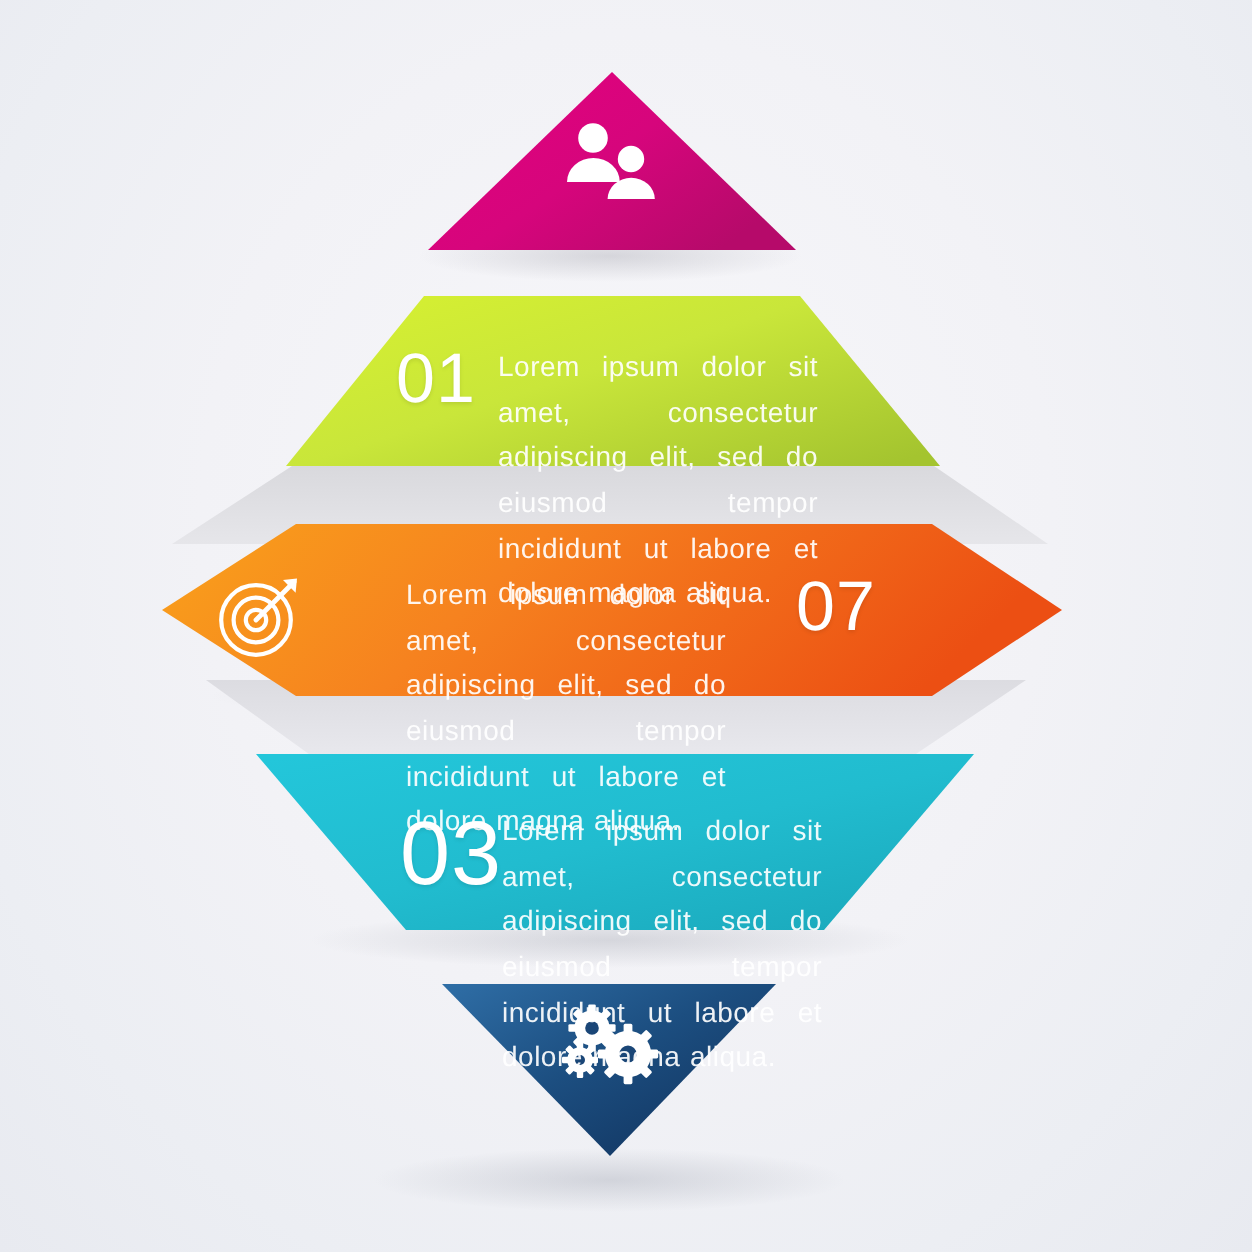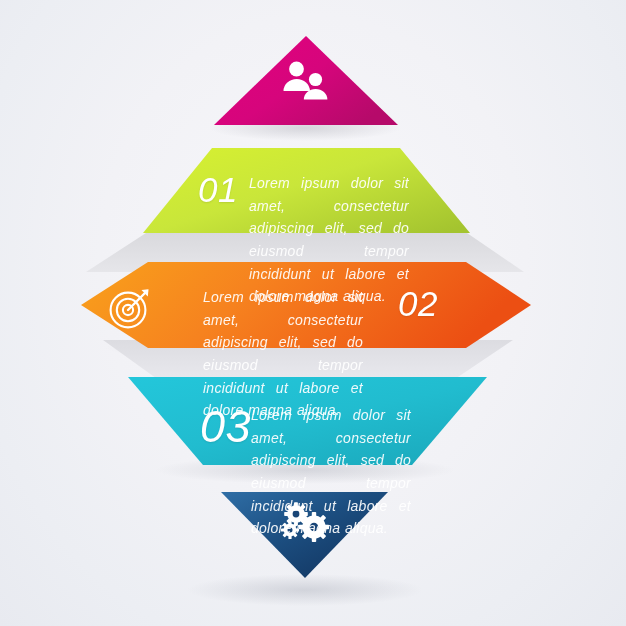--- a/index.html
+++ b/index.html
@@ -11,21 +11,20 @@
     width: 626px;
     height: 626px;
     overflow: hidden;
     font-family: "Liberation Sans", sans-serif;
     background: radial-gradient(ellipse at 50% 42%, #f7f7fa 0%, #f2f2f6 48%, #eceef3 78%, #e8eaf0 100%);
   }
   #stage {
     position: relative;
     width: 622px;
     height: 626px;
-    font-style: italic;
   }
   #stage svg.layer {
     position: absolute;
     left: 0;
     top: 0;
     width: 626px;
     height: 626px;
   }
   .txt-layer {
     position: absolute;
@@ -204,20 +203,20 @@
         <circle r="2.5" fill="#1a4677"></circle>
       </g>
     </g>
   </svg>
 
   <div class="txt-layer">
 
     <div class="num num-01">01</div>
     <div class="body-copy copy-01">Lorem ipsum dolor sit amet, consectetur adipiscing elit, sed do eiusmod tempor incididunt ut labore et dolore magna aliqua.</div>
 
-    <div class="num num-02">02</div>
+    <div class="num num-02">07</div>
     <div class="body-copy copy-02">Lorem ipsum dolor sit amet, consectetur adipiscing elit, sed do eiusmod tempor incididunt ut labore et dolore magna aliqua.</div>
 
     <div class="num num-03">03</div>
     <div class="body-copy copy-03">Lorem ipsum dolor sit amet, consectetur adipiscing elit, sed do eiusmod tempor incididunt ut labore et dolore magna aliqua.</div>
 
   </div>
 </div>
 
 </body></html>

